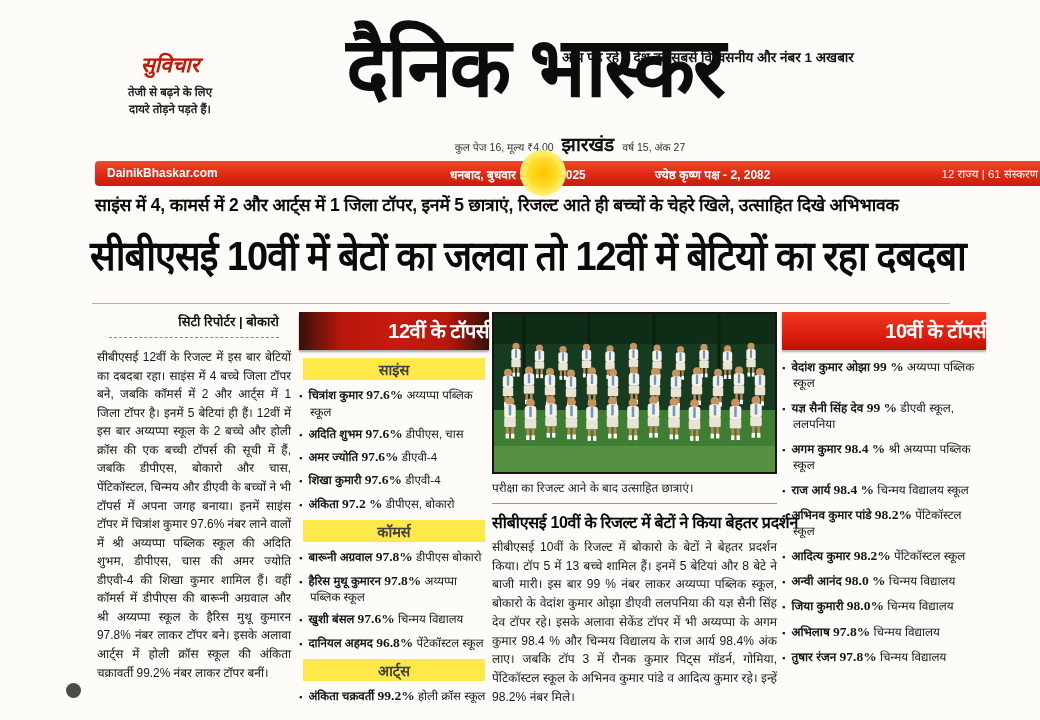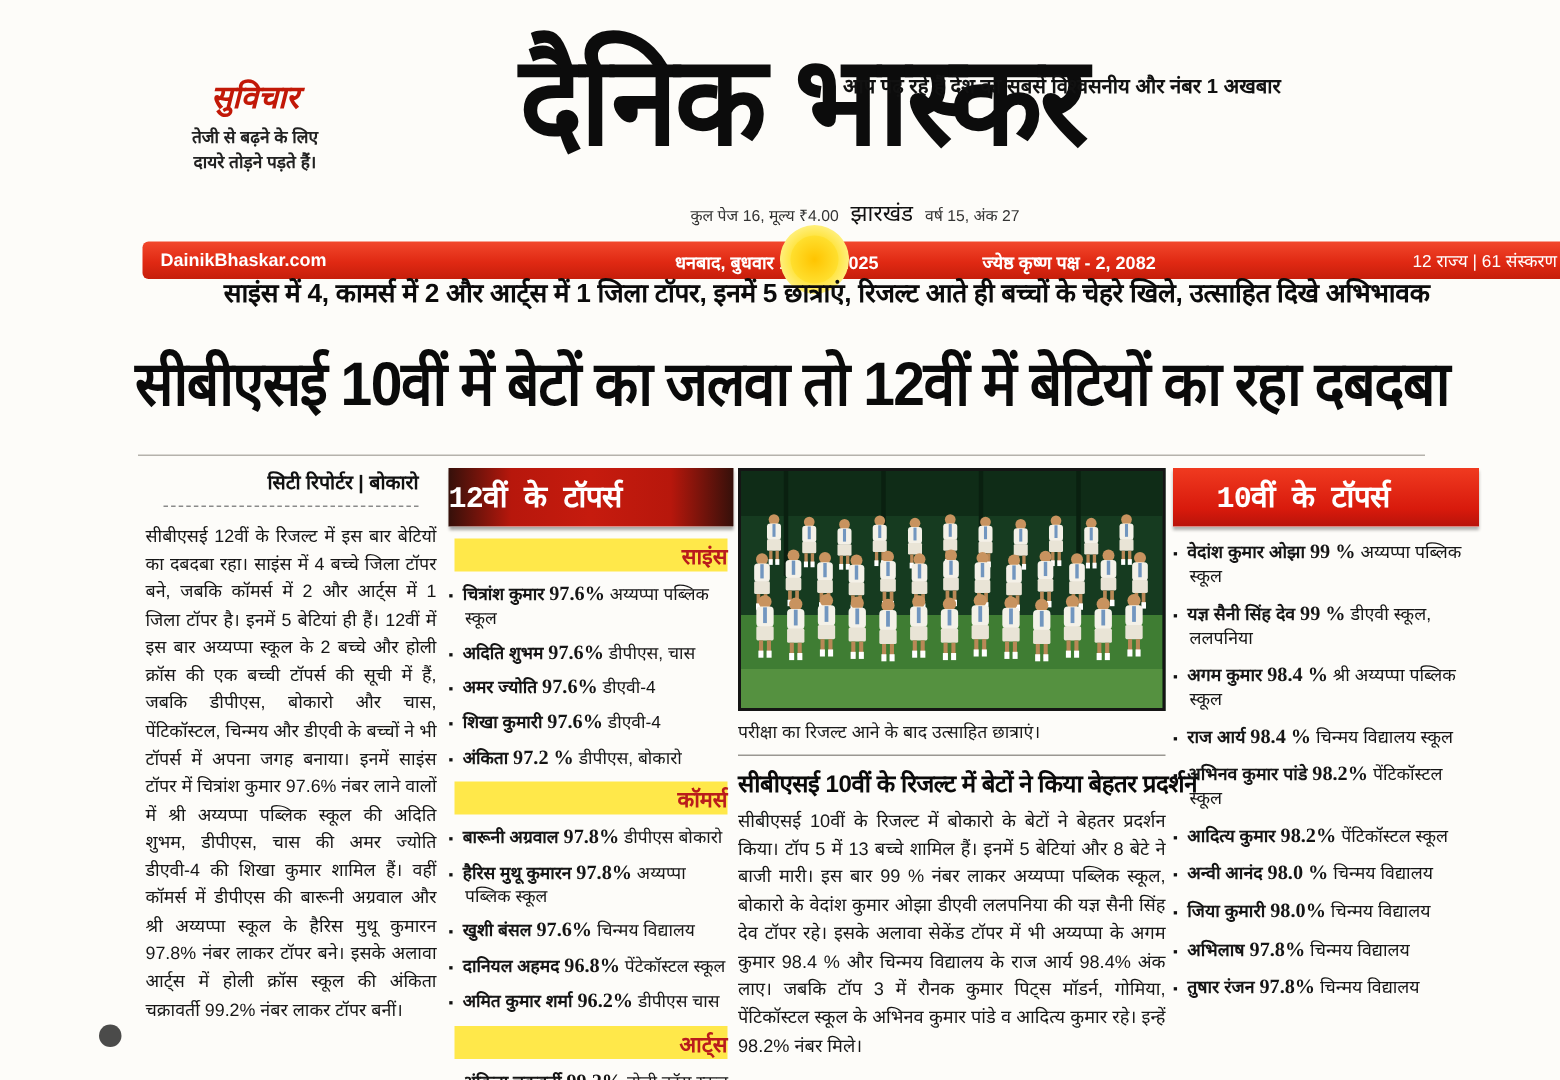--- a/index.html
+++ b/index.html
@@ -11,61 +11,61 @@
   .suvichar{position:absolute;left:100px;top:50px;width:140px;text-align:center;}
   .suvichar-title{font-family:"Liberation Serif", serif;font-weight:bold;font-style:italic;
                   font-size:21px;color:#c21807;}
   .suvichar-text{font-size:11.5px;font-weight:bold;color:#222;margin-top:6px;line-height:1.5;}
   .masthead-title{position:absolute;left:250px;top:22px;width:570px;text-align:center;
                   font-size:80px;font-weight:900;color:#0c0c0c;line-height:1.15;
                   letter-spacing:-2px;transform:scaleY(1.04);white-space:nowrap;}
   .tagline{position:absolute;left:562px;top:48px;width:300px;font-size:13.5px;font-weight:bold;color:#111;}
   .mast-meta{position:absolute;left:410px;top:131px;width:320px;text-align:center;font-size:10.5px;
              color:#333;white-space:nowrap;}
-  .mast-meta .state{font-size:15px;font-weight:400;color:#111;margin:0 5px;}
+  .mast-meta .state{font-size:19px;font-weight:700;color:#111;margin:0 5px;}
 
   
   .infobar{position:absolute;left:95px;top:161px;width:953px;height:25px;border-radius:4px;
            background:linear-gradient(180deg,#f2482c 0%,#e02913 55%,#c61e0b 100%);
            color:#fff;font-size:12px;font-weight:bold;}
   .infobar .website{position:absolute;left:12px;top:5px;}
   .infobar .date{position:absolute;left:355px;top:5px;}
   .infobar .panchang{position:absolute;left:560px;top:5px;}
   .infobar .editions{position:absolute;right:10px;top:5px;font-weight:normal;font-size:11.5px;}
   .sun{position:absolute;left:425px;top:-11px;width:46px;height:46px;border-radius:50%;
        background:radial-gradient(circle,#ffd400 0%,#ffe33c 45%,#ffef7a 70%,rgba(255,240,120,0) 75%);}
   .sun::after{content:"";position:absolute;inset:7px;border-radius:50%;
        background:radial-gradient(circle,#ffc400 0%,#ffdf2e 70%,rgba(255,220,40,.0) 100%);}
 
   
-  .kicker{position:absolute;left:95px;top:182px;width:858px;text-align:right;font-size:17.5px;
+  .kicker{position:absolute;left:95px;top:192px;width:858px;text-align:left;font-size:17.5px;
           font-weight:700;color:#0b0b0b;white-space:nowrap;letter-spacing:-0.2px;}
   .main-headline{position:absolute;left:90px;top:228px;width:868px;text-align:center;font-size:38px;
           font-weight:900;color:#0a0a0a;white-space:nowrap;letter-spacing:-1px;transform:scaleY(1.08);}
   .headline-rule{position:absolute;left:92px;top:303px;width:858px;height:1px;background:#b5b2ac;}
 
   
   .col{position:absolute;top:312px;}
   .col1{left:97px;width:194px;}
   .col2{left:299px;width:190px;}
   .col3{left:492px;width:285px;}
   .col4{left:782px;width:204px;}
 
   .byline{font-weight:bold;font-size:13px;text-align:right;color:#111;padding-bottom:7px;
           border-bottom:1px dashed #8a8a8a;width:170px;margin:0 auto 10px auto;}
   .bodytext{font-size:11.9px;line-height:1.56;color:#161616;text-align:justify;}
 
   
-  .boxhead{color:#fff;font-size:20px;font-weight:900;text-align:left;padding:5px 0 6px 0;
-           letter-spacing:-0.5px;font-family:Liberation Mono, monospace;}
+  .boxhead{color:#fff;font-size:20px;font-weight:900;text-align:right;padding:5px 0 6px 0;
+           letter-spacing:-0.5px;}
   .boxhead.dark{background:linear-gradient(90deg,#35100a 0%,#b7170c 22%,#c61b0e 50%,#b7170c 78%,#35100a 100%);
                 box-shadow:0 2px 2px rgba(0,0,0,.35);}
   .boxhead.bright{background:linear-gradient(180deg,#f03a20 0%,#d81a0c 70%,#b8130a 100%);
                 box-shadow:0 2px 2px rgba(0,0,0,.3);padding-left:29px;}
-  .secthead{background:#ffe84a;color:#b91c1c;font-weight:900;font-size:14.5px;text-align:right;
+  .secthead{background:#ffe84a;color:#404040;font-weight:900;font-size:14.5px;text-align:center;
             margin:8px 4px 6px 4px;padding:1px 0;}
   .t-item{font-size:11.6px;color:#151515;margin:0 0 5.5px 0;padding-left:11px;text-indent:-11px;
           line-height:1.32;}
   .t-item .bullet{color:#111;font-size:9px;margin-right:3px;}
   .t-item .t-name{font-weight:bold;}
   .t-item .t-pct{font-family:"Liberation Serif", serif;font-weight:bold;font-size:13.5px;}
   .col4 .t-item{margin-bottom:7.5px;font-size:11.8px;}
 
   
   .photo{width:281px;height:158px;border:2px solid #151515;background:#14381f;display:block;}
@@ -182,26 +182,20 @@
           <span class="t-school">चिन्मय विद्यालय</span>
         </div>
 
         <div class="t-item">
           <span class="bullet">▪</span>
           <span class="t-name">दानियल अहमद</span>
           <span class="t-pct">96.8%</span>
           <span class="t-school">पेंटेकॉस्टल स्कूल</span>
         </div>
 
-        <div class="t-item">
-          <span class="bullet">▪</span>
-          <span class="t-name">अमित कुमार शर्मा</span>
-          <span class="t-pct">96.2%</span>
-          <span class="t-school">डीपीएस चास</span>
-        </div>
       </div>
 
     <div class="secthead">आर्ट्स</div>
     <div>
 
         <div class="t-item">
           <span class="bullet">▪</span>
           <span class="t-name">अंकिता चक्रवर्ती</span>
           <span class="t-pct">99.2%</span>
           <span class="t-school">होली क्रॉस स्कूल</span>

